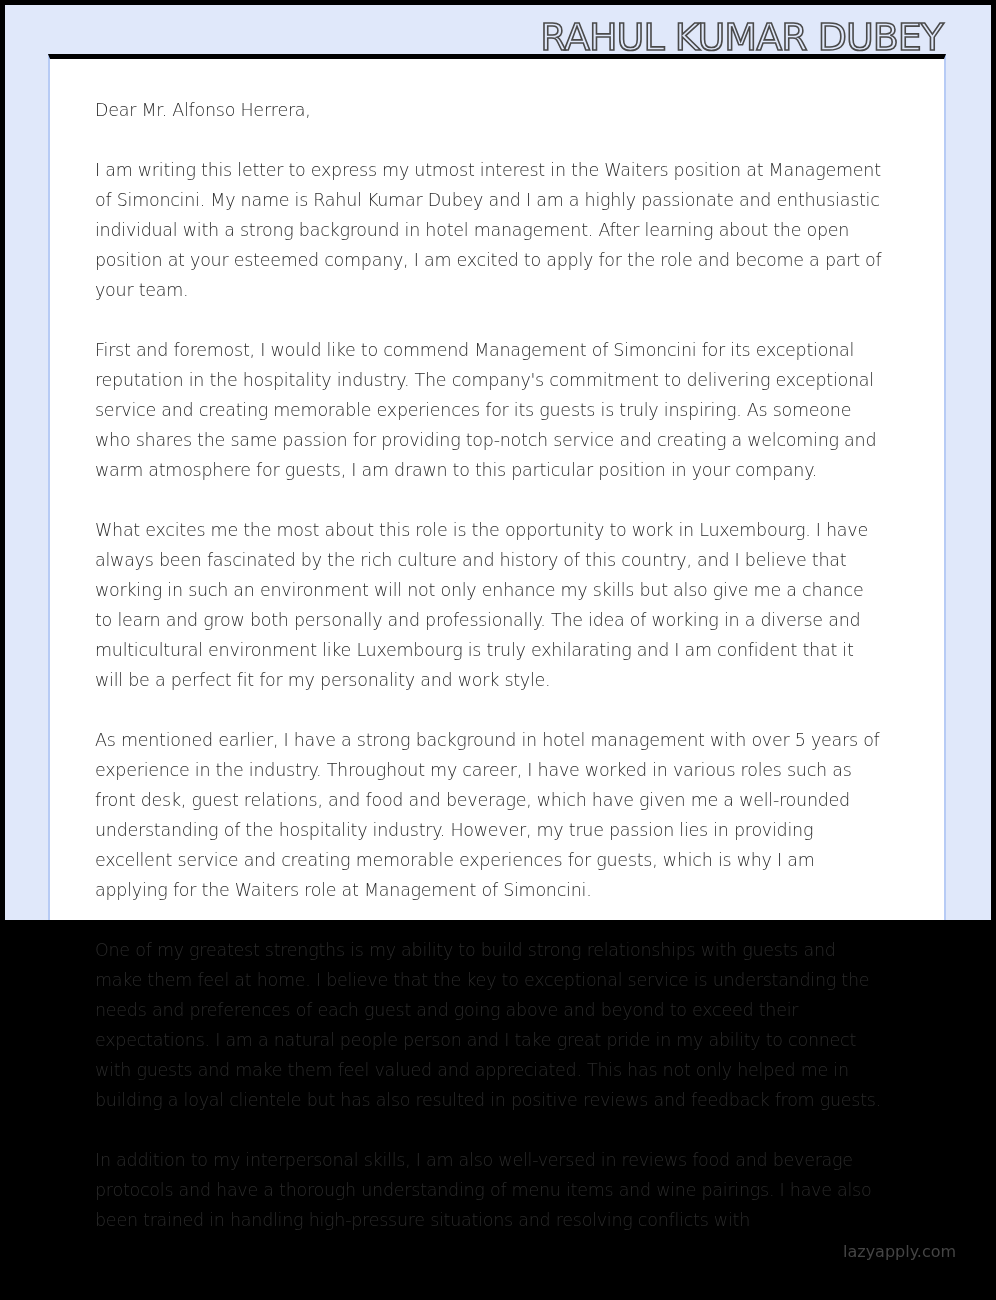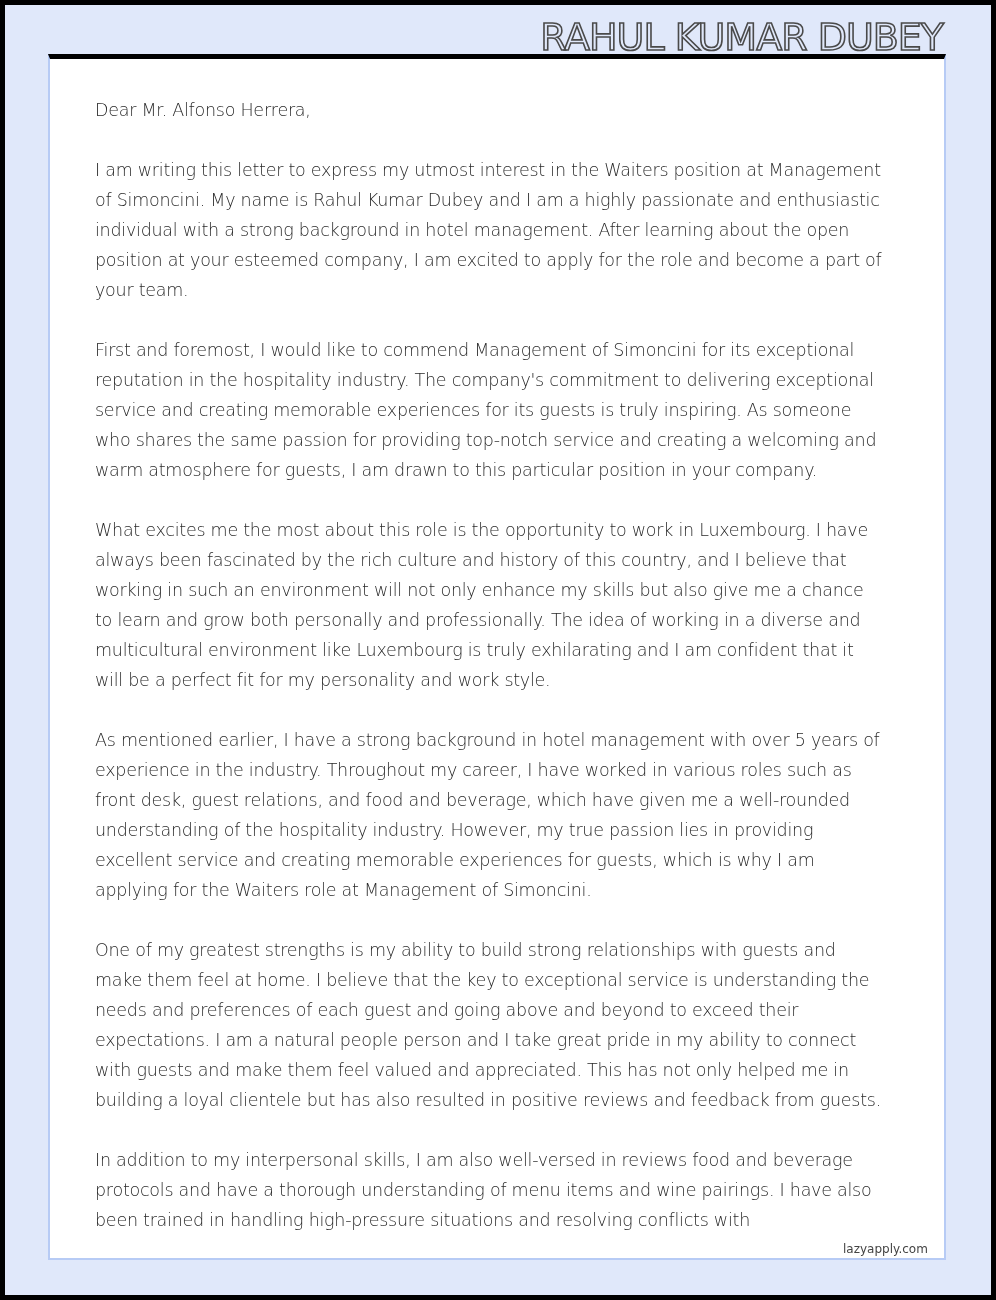--- a/index.html
+++ b/index.html
@@ -12,21 +12,21 @@
       overflow: hidden;
       background: #000;
       position: relative;
       font-family: "DejaVu Sans", sans-serif;
     }
     .frame {
       position: absolute;
       left: 5px;
       top: 5px;
       width: 986px;
-      height: 1290px;
+      height: 915px;
       background: #e0e8fa;
       overflow: hidden;
     }
     .name {
       position: absolute;
       right: 48px;
       top: 10px;
       font-family: "DejaVu Sans", sans-serif;
       font-size: 38px;
       font-weight: normal;
@@ -63,21 +63,21 @@
       z-index: 2;
     }
     .letter p {
       margin: 0 12px 30px 0;
     }
     .watermark {
       position: absolute;
       left: 843px;
       top: 1242px;
       font-family: "DejaVu Sans", sans-serif;
-      font-size: 12px;
+      font-size: 16px;
       color: #444;
       z-index: 3;
     }
   </style>
 </head>
 <body>
 
 <div class="frame">
   <div class="name">RAHUL KUMAR DUBEY</div>
   <div class="card"></div>

